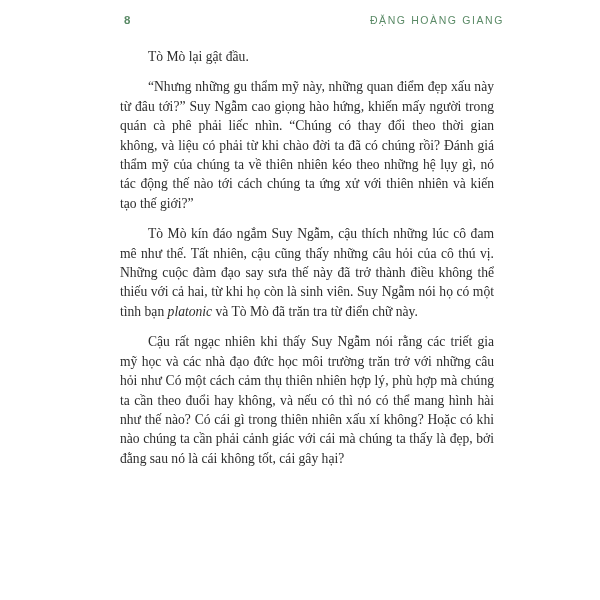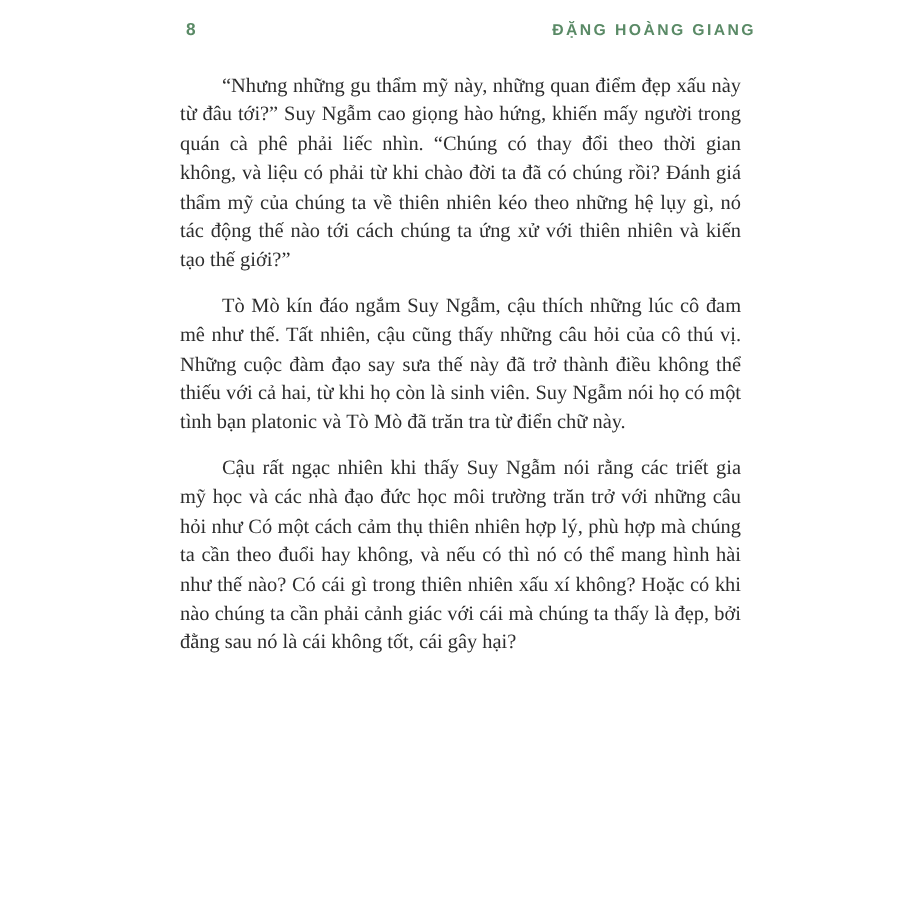--- a/index.html
+++ b/index.html
@@ -22,43 +22,44 @@
     color: #5a8a66;
     margin-left: 4px;
   }
   .page-number {
     font-size: 11.5px;
     font-weight: bold;
     letter-spacing: 0.5px;
   }
   .running-title {
     font-size: 10.5px;
-    font-weight: bold;
+    font-weight: normal;
     letter-spacing: 1.6px;
     text-transform: uppercase;
     margin-right: -10px;
   }
   .page-body {
     margin-top: 21px;
     font-size: 13.6px;
     line-height: 19.4px;
     text-align: justify;
   }
   .para {
     margin: 0 0 11px 0;
     text-indent: 28px;
   }
-  .seg-italic { }
+  .seg-italic { font-style: italic; }
 </style>
 </head>
 <body>
 
 <div class="page">
   <div class="running-header">
     <span class="page-number">8</span>
     <span class="running-title">ĐẶNG HOÀNG GIANG</span>
   </div>
   <div class="page-body">
+      <p class="para"><span>Tò Mò lại gật đầu.</span></p>
       <p class="para"><span>“Nhưng những gu thẩm mỹ này, những quan điểm đẹp xấu này từ đâu tới?” Suy Ngẫm cao giọng hào hứng, khiến mấy người trong quán cà phê phải liếc nhìn. “Chúng có thay đổi theo thời gian không, và liệu có phải từ khi chào đời ta đã có chúng rồi? Đánh giá thẩm mỹ của chúng ta về thiên nhiên kéo theo những hệ lụy gì, nó tác động thế nào tới cách chúng ta ứng xử với thiên nhiên và kiến tạo thế giới?”</span></p>
       <p class="para"><span>Tò Mò kín đáo ngắm Suy Ngẫm, cậu thích những lúc cô đam mê như thế. Tất nhiên, cậu cũng thấy những câu hỏi của cô thú vị. Những cuộc đàm đạo say sưa thế này đã trở thành điều không thể thiếu với cả hai, từ khi họ còn là sinh viên. Suy Ngẫm nói họ có một tình bạn </span><span class="seg-italic">platonic</span><span> và Tò Mò đã trăn tra từ điển chữ này.</span></p>
       <p class="para"><span>Cậu rất ngạc nhiên khi thấy Suy Ngẫm nói rằng các triết gia mỹ học và các nhà đạo đức học môi trường trăn trở với những câu hỏi như Có một cách cảm thụ thiên nhiên hợp lý, phù hợp mà chúng ta cần theo đuổi hay không, và nếu có thì nó có thể mang hình hài như thế nào? Có cái gì trong thiên nhiên xấu xí không? Hoặc có khi nào chúng ta cần phải cảnh giác với cái mà chúng ta thấy là đẹp, bởi đằng sau nó là cái không tốt, cái gây hại?</span></p>
     </div>
 </div>
 
 </body></html>

